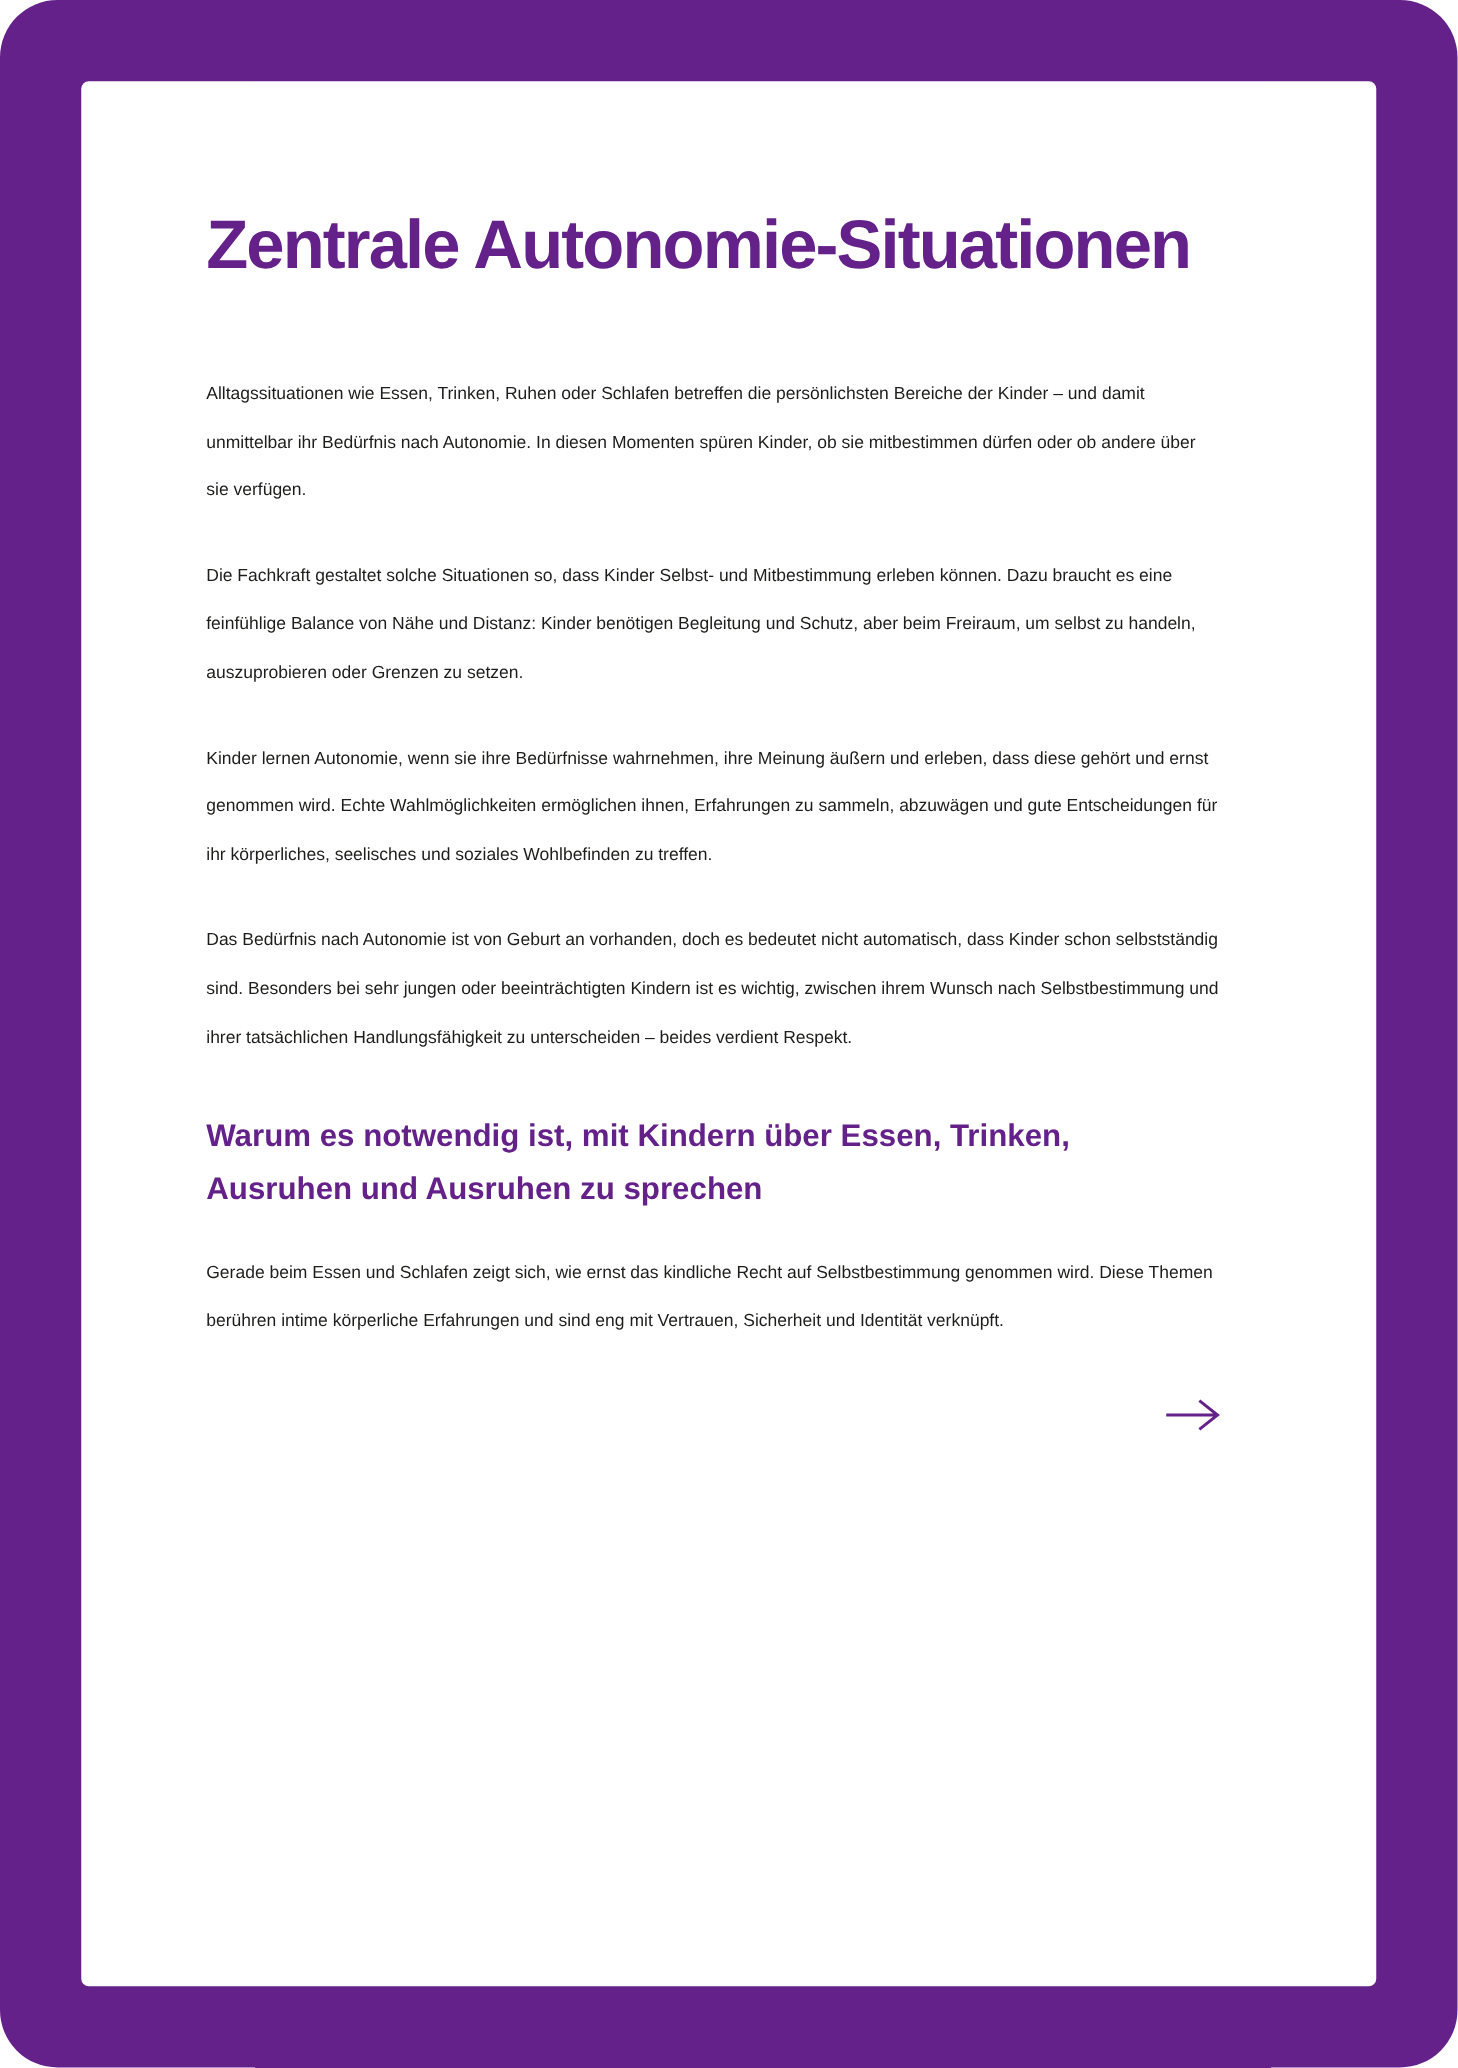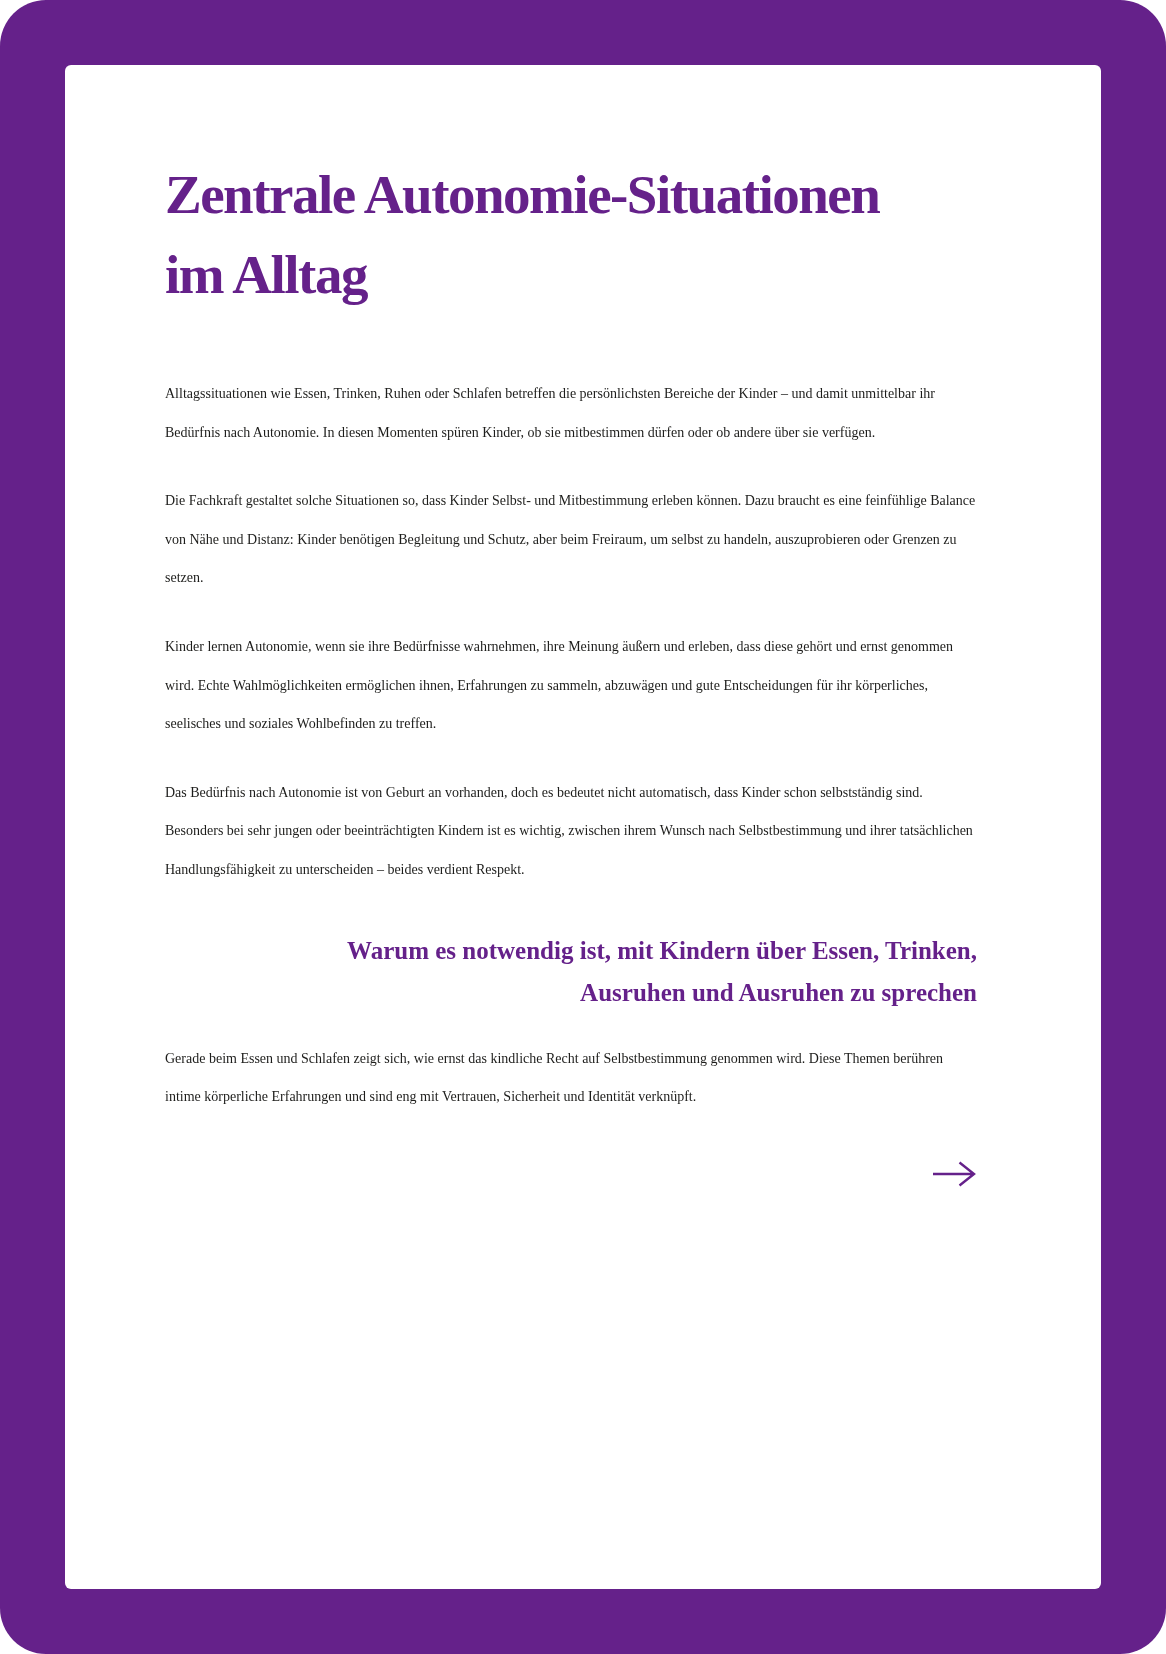--- a/index.html
+++ b/index.html
@@ -20,21 +20,20 @@
   .frame{
     position:absolute;inset:0;
     background:var(--frame-color);
     border-radius:46px;
   }
   .page{
     position:absolute;
     left:65px;top:65px;right:65px;bottom:65px;
     background:var(--page-background);
     border-radius:6px;
-    font-family:Liberation Serif, serif;
   }
   .content{
     position:absolute;
     left:100px;top:0;
     width:812px;
   }
   h1{
     margin:90px 0 60px;
     font-size:55px;
     line-height:80px;
@@ -49,21 +48,20 @@
     line-height:38.6px;
     font-weight:400;
     color:var(--body-text-color);
   }
   h2{
     margin:40px 0 26px;
     font-size:25px;
     line-height:42px;
     font-weight:700;
     color:var(--heading-color);
-    text-align:right;
   }
   h2 .h2-line{display:block;white-space:nowrap;}
   .arrow-row{
     margin-top:42px;
     text-align:right;
     padding-right:0;
   }
   .arrow-row svg{
     display:inline-block;
     cursor:pointer;
@@ -72,21 +70,20 @@
 </head>
 <body>
 
 <div class="frame"></div>
 
 <div class="page">
   <div class="content">
 
     <h1>
       <span class="t-line">Zentrale Autonomie-Situationen</span>
-      <span class="t-line">im Alltag</span>
     </h1>
 
     <p>Alltagssituationen wie Essen, Trinken, Ruhen oder Schlafen betreffen die persönlichsten Bereiche der Kinder – und damit unmittelbar ihr Bedürfnis nach Autonomie. In diesen Momenten spüren Kinder, ob sie mitbestimmen dürfen oder ob andere über sie verfügen.</p>
     <p>Die Fachkraft gestaltet solche Situationen so, dass Kinder Selbst- und Mitbestimmung erleben können. Dazu braucht es eine feinfühlige Balance von Nähe und Distanz: Kinder benötigen Begleitung und Schutz, aber beim Freiraum, um selbst zu handeln, auszuprobieren oder Grenzen zu setzen.</p>
     <p>Kinder lernen Autonomie, wenn sie ihre Bedürfnisse wahrnehmen, ihre Meinung äußern und erleben, dass diese gehört und ernst genommen wird. Echte Wahlmöglichkeiten ermöglichen ihnen, Erfahrungen zu sammeln, abzuwägen und gute Entscheidungen für ihr körperliches, seelisches und soziales Wohlbefinden zu treffen.</p>
     <p>Das Bedürfnis nach Autonomie ist von Geburt an vorhanden, doch es bedeutet nicht automatisch, dass Kinder schon selbstständig sind. Besonders bei sehr jungen oder beeinträchtigten Kindern ist es wichtig, zwischen ihrem Wunsch nach Selbstbestimmung und ihrer tatsächlichen Handlungsfähigkeit zu unterscheiden – beides verdient Respekt.</p>
 
     <h2>
       <span class="h2-line">Warum es notwendig ist, mit Kindern über Essen, Trinken,</span>
       <span class="h2-line">Ausruhen und Ausruhen zu sprechen</span>

